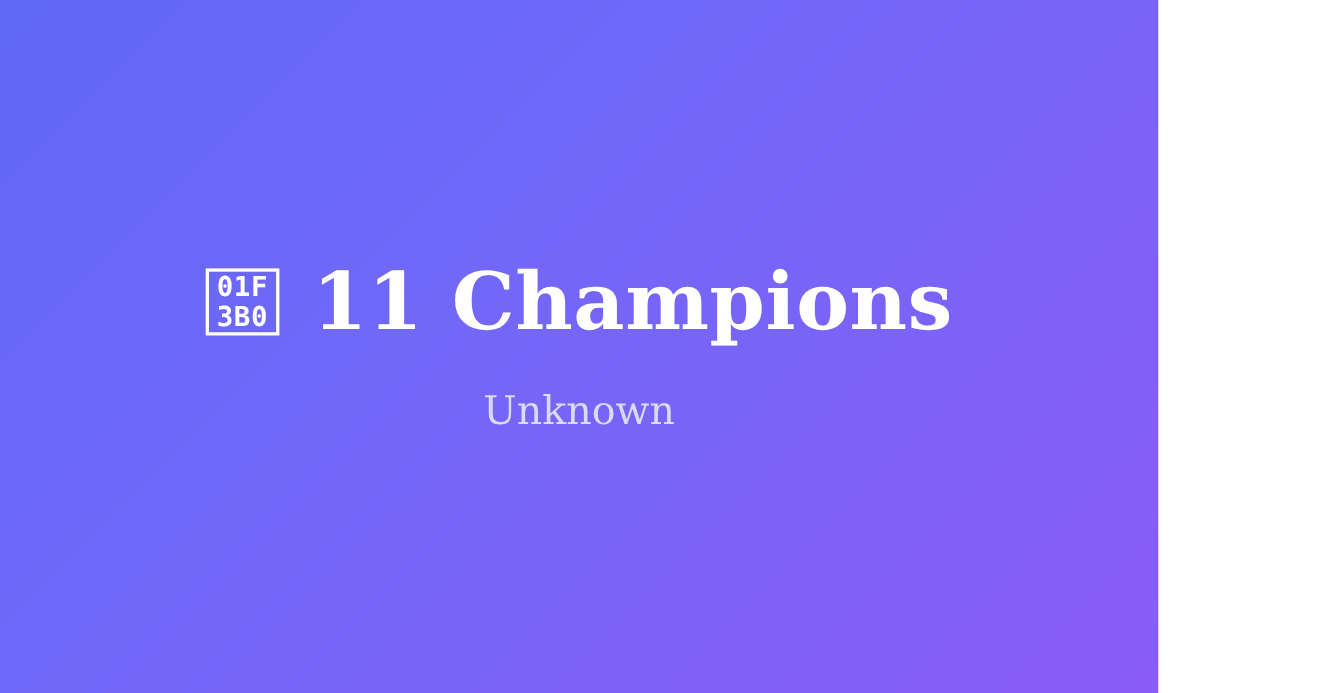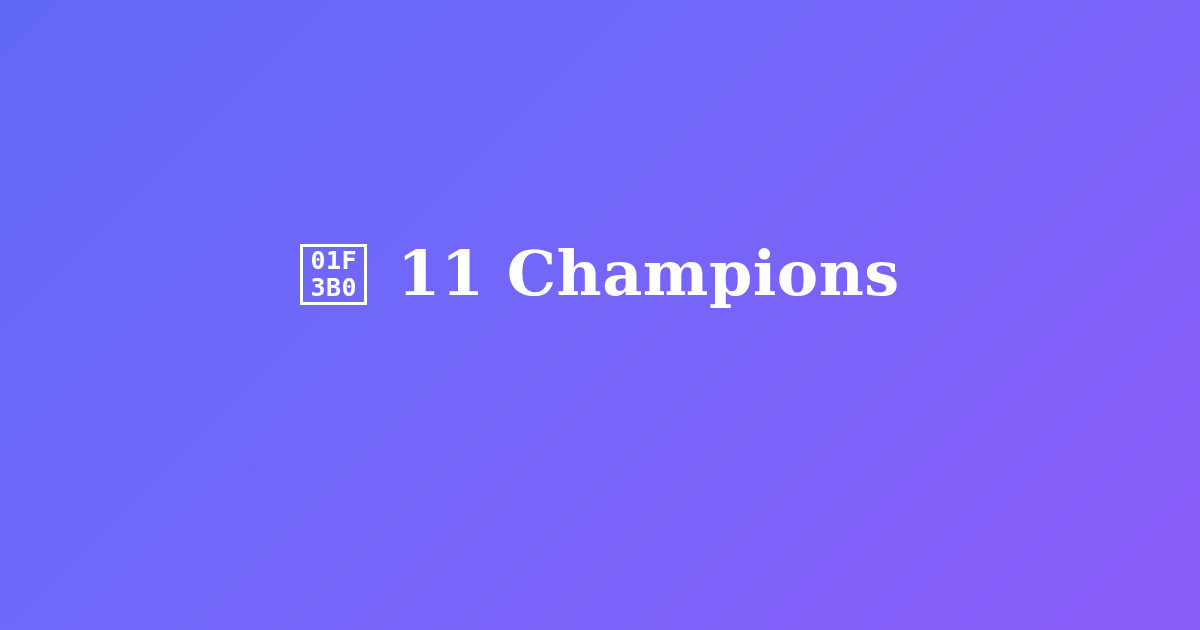--- a/index.html
+++ b/index.html
@@ -10,21 +10,21 @@
   body {
     width: 1200px;
     height: 630px;
     overflow: hidden;
     font-family: "DejaVu Serif", "Liberation Serif", serif;
   }
 
   .card {
     position: relative;
     box-sizing: border-box;
-    width: 1200px;
+    width: 1053px;
     height: 630px;
     background: linear-gradient(135deg, #6168f6 0%, #7068f8 38%, #8a5cf8 100%);
     display: flex;
     flex-direction: column;
     align-items: center;
     overflow: hidden;
     text-decoration: underline;
   }
 
   
@@ -65,21 +65,21 @@
     flex: none;
   }
 
   .tofu span {
     display: block;
   }
 
   .title {
     color: #ffffff;
     font-family: "DejaVu Serif", "Liberation Serif", serif;
-    font-size: 62px;
+    font-size: 72px;
     font-weight: 700;
     line-height: 84px;
     letter-spacing: 0.5px;
     white-space: nowrap;
   }
 
   .subtitle {
     margin-top: 36px;
     color: #dbd9f6;
     font-family: "DejaVu Serif", "Liberation Serif", serif;
@@ -115,17 +115,18 @@
 
       <div class="tofu">
         <span>01F</span>
         <span>3B0</span>
       </div>
 
       <div class="title">11 Champions</div>
 
     </div>
 
+    <div class="subtitle">Unknown</div>
 
   </div>
 
 
 </div>
 
 </body></html>

